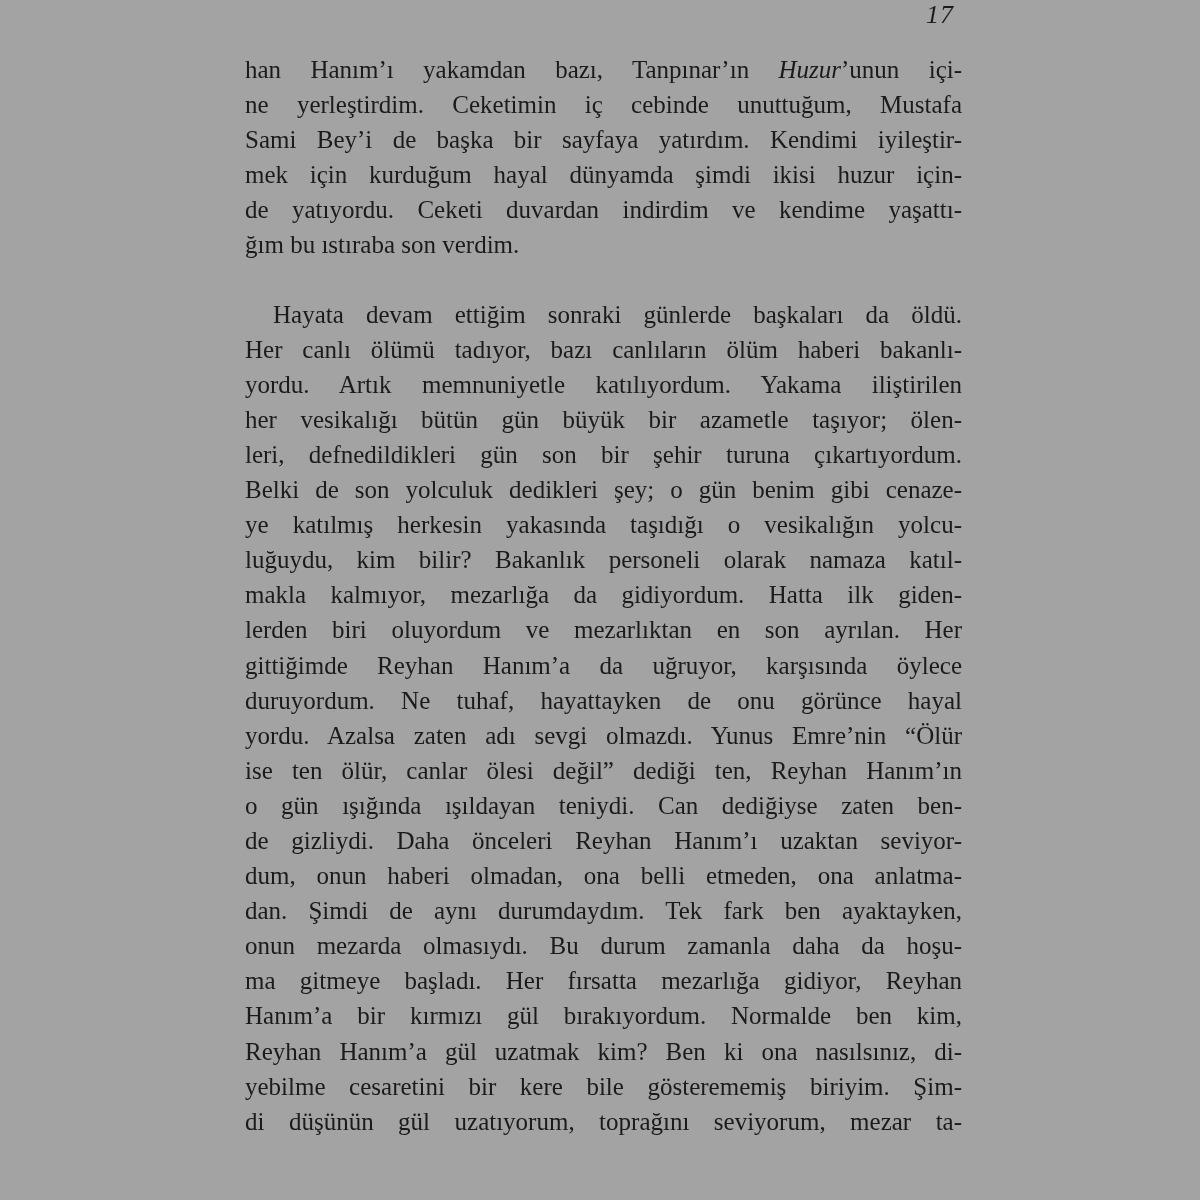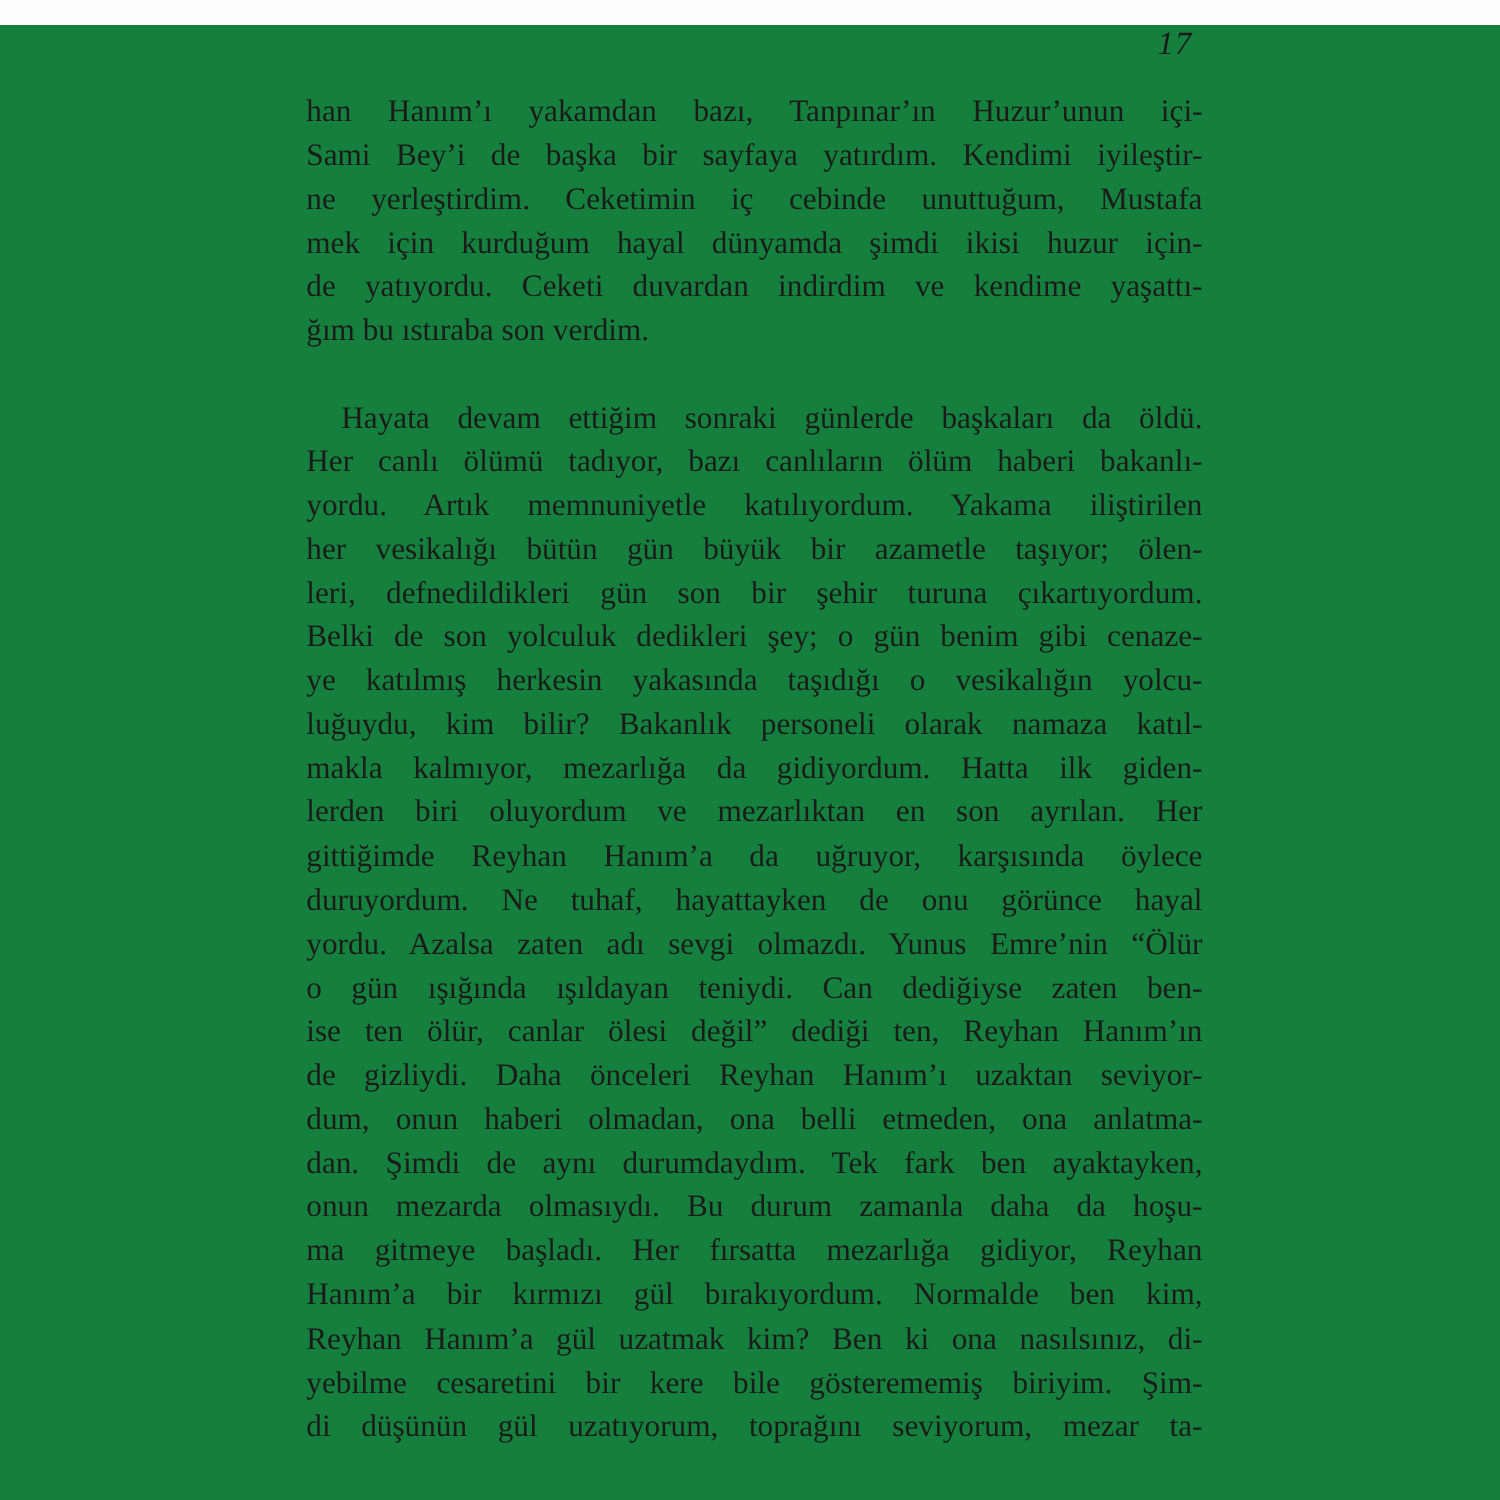--- a/index.html
+++ b/index.html
@@ -11,22 +11,21 @@
     height: 1200px;
     background: #fdfdfd;
     overflow: hidden;
     position: relative;
     font-family: "Liberation Serif", "DejaVu Serif", serif;
     color: #191919;
   }
   .book-page {
     position: absolute;
     inset: 0;
-    background: #15803d;
-    margin-top: 20px;
+    background: #a3a3a3;
   }
   .page-number {
     position: absolute;
     top: 0px;
     left: 926px;
     font-style: italic;
     font-size: 26px;
     letter-spacing: 1px;
     color: #1b1b1b;
   }
@@ -48,52 +47,53 @@
     white-space: normal;
     color: #1b1b1b;
   }
   .line.para-end {
     text-align-last: left;
   }
   .line.indent {
     text-indent: 28px;
   }
   .italic {
+    font-style: italic;
   }
 </style>
 </head>
 <body>
 
 <div class="book-page">
   <div class="page-number">17</div>
   <div class="text-block">
       <div class="para">
         <div class="line"><span>han Hanım’ı yakamdan bazı, Tanpınar’ın </span><span class="italic">Huzur</span><span>’unun içi-</span></div>
+        <div class="line"><span>ne yerleştirdim. Ceketimin iç cebinde unuttuğum, Mustafa</span></div>
         <div class="line"><span>Sami Bey’i de başka bir sayfaya yatırdım. Kendimi iyileştir-</span></div>
-        <div class="line"><span>ne yerleştirdim. Ceketimin iç cebinde unuttuğum, Mustafa</span></div>
         <div class="line"><span>mek için kurduğum hayal dünyamda şimdi ikisi huzur için-</span></div>
         <div class="line"><span>de yatıyordu. Ceketi duvardan indirdim ve kendime yaşattı-</span></div>
         <div class="line para-end"><span>ğım bu ıstıraba son verdim.</span></div>
       </div>
       <div class="para">
         <div class="line indent"><span>Hayata devam ettiğim sonraki günlerde başkaları da öldü.</span></div>
         <div class="line"><span>Her canlı ölümü tadıyor, bazı canlıların ölüm haberi bakanlı-</span></div>
         <div class="line"><span>yordu. Artık memnuniyetle katılıyordum. Yakama iliştirilen</span></div>
         <div class="line"><span>her vesikalığı bütün gün büyük bir azametle taşıyor; ölen-</span></div>
         <div class="line"><span>leri, defnedildikleri gün son bir şehir turuna çıkartıyordum.</span></div>
         <div class="line"><span>Belki de son yolculuk dedikleri şey; o gün benim gibi cenaze-</span></div>
         <div class="line"><span>ye katılmış herkesin yakasında taşıdığı o vesikalığın yolcu-</span></div>
         <div class="line"><span>luğuydu, kim bilir? Bakanlık personeli olarak namaza katıl-</span></div>
         <div class="line"><span>makla kalmıyor, mezarlığa da gidiyordum. Hatta ilk giden-</span></div>
         <div class="line"><span>lerden biri oluyordum ve mezarlıktan en son ayrılan. Her</span></div>
         <div class="line"><span>gittiğimde Reyhan Hanım’a da uğruyor, karşısında öylece</span></div>
         <div class="line"><span>duruyordum. Ne tuhaf, hayattayken de onu görünce hayal</span></div>
         <div class="line"><span>yordu. Azalsa zaten adı sevgi olmazdı. Yunus Emre’nin “Ölür</span></div>
+        <div class="line"><span>ise ten ölür, canlar ölesi değil” dediği ten, Reyhan Hanım’ın</span></div>
         <div class="line"><span>o gün ışığında ışıldayan teniydi. Can dediğiyse zaten ben-</span></div>
-        <div class="line"><span>ise ten ölür, canlar ölesi değil” dediği ten, Reyhan Hanım’ın</span></div>
         <div class="line"><span>de gizliydi. Daha önceleri Reyhan Hanım’ı uzaktan seviyor-</span></div>
         <div class="line"><span>dum, onun haberi olmadan, ona belli etmeden, ona anlatma-</span></div>
         <div class="line"><span>dan. Şimdi de aynı durumdaydım. Tek fark ben ayaktayken,</span></div>
         <div class="line"><span>onun mezarda olmasıydı. Bu durum zamanla daha da hoşu-</span></div>
         <div class="line"><span>ma gitmeye başladı. Her fırsatta mezarlığa gidiyor, Reyhan</span></div>
         <div class="line"><span>Hanım’a bir kırmızı gül bırakıyordum. Normalde ben kim,</span></div>
         <div class="line"><span>Reyhan Hanım’a gül uzatmak kim? Ben ki ona nasılsınız, di-</span></div>
         <div class="line"><span>yebilme cesaretini bir kere bile gösterememiş biriyim. Şim-</span></div>
         <div class="line"><span>di düşünün gül uzatıyorum, toprağını seviyorum, mezar ta-</span></div>
       </div>

